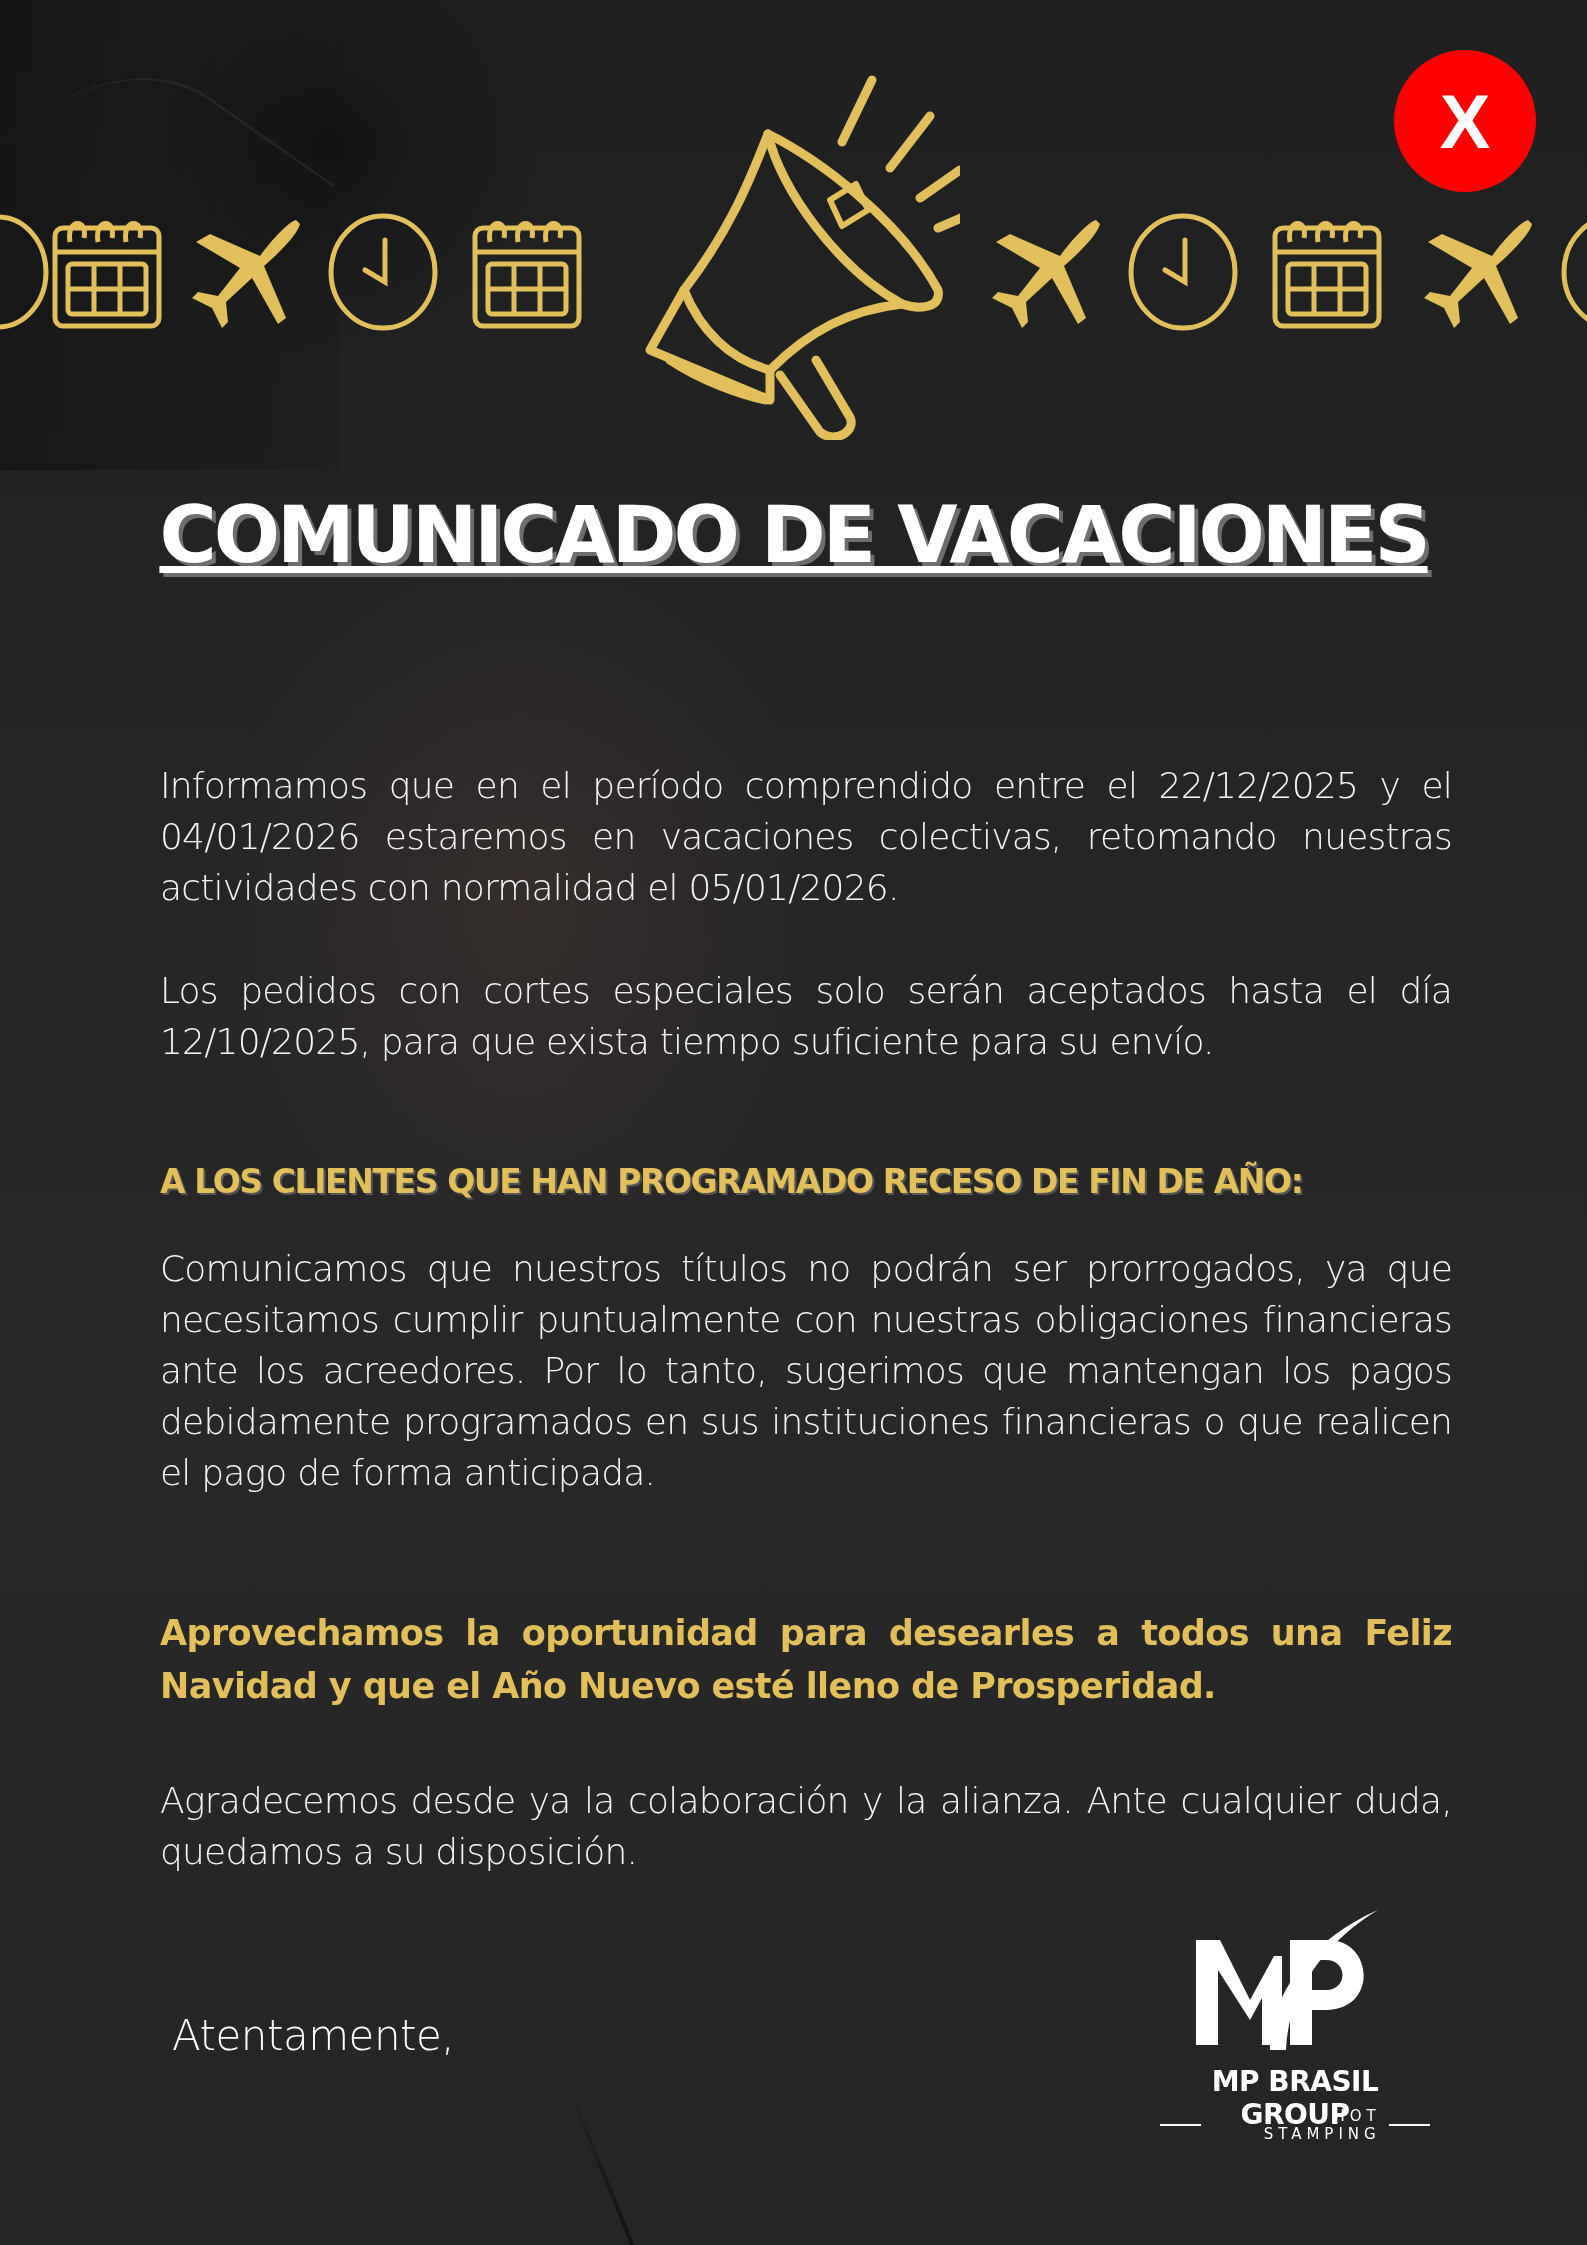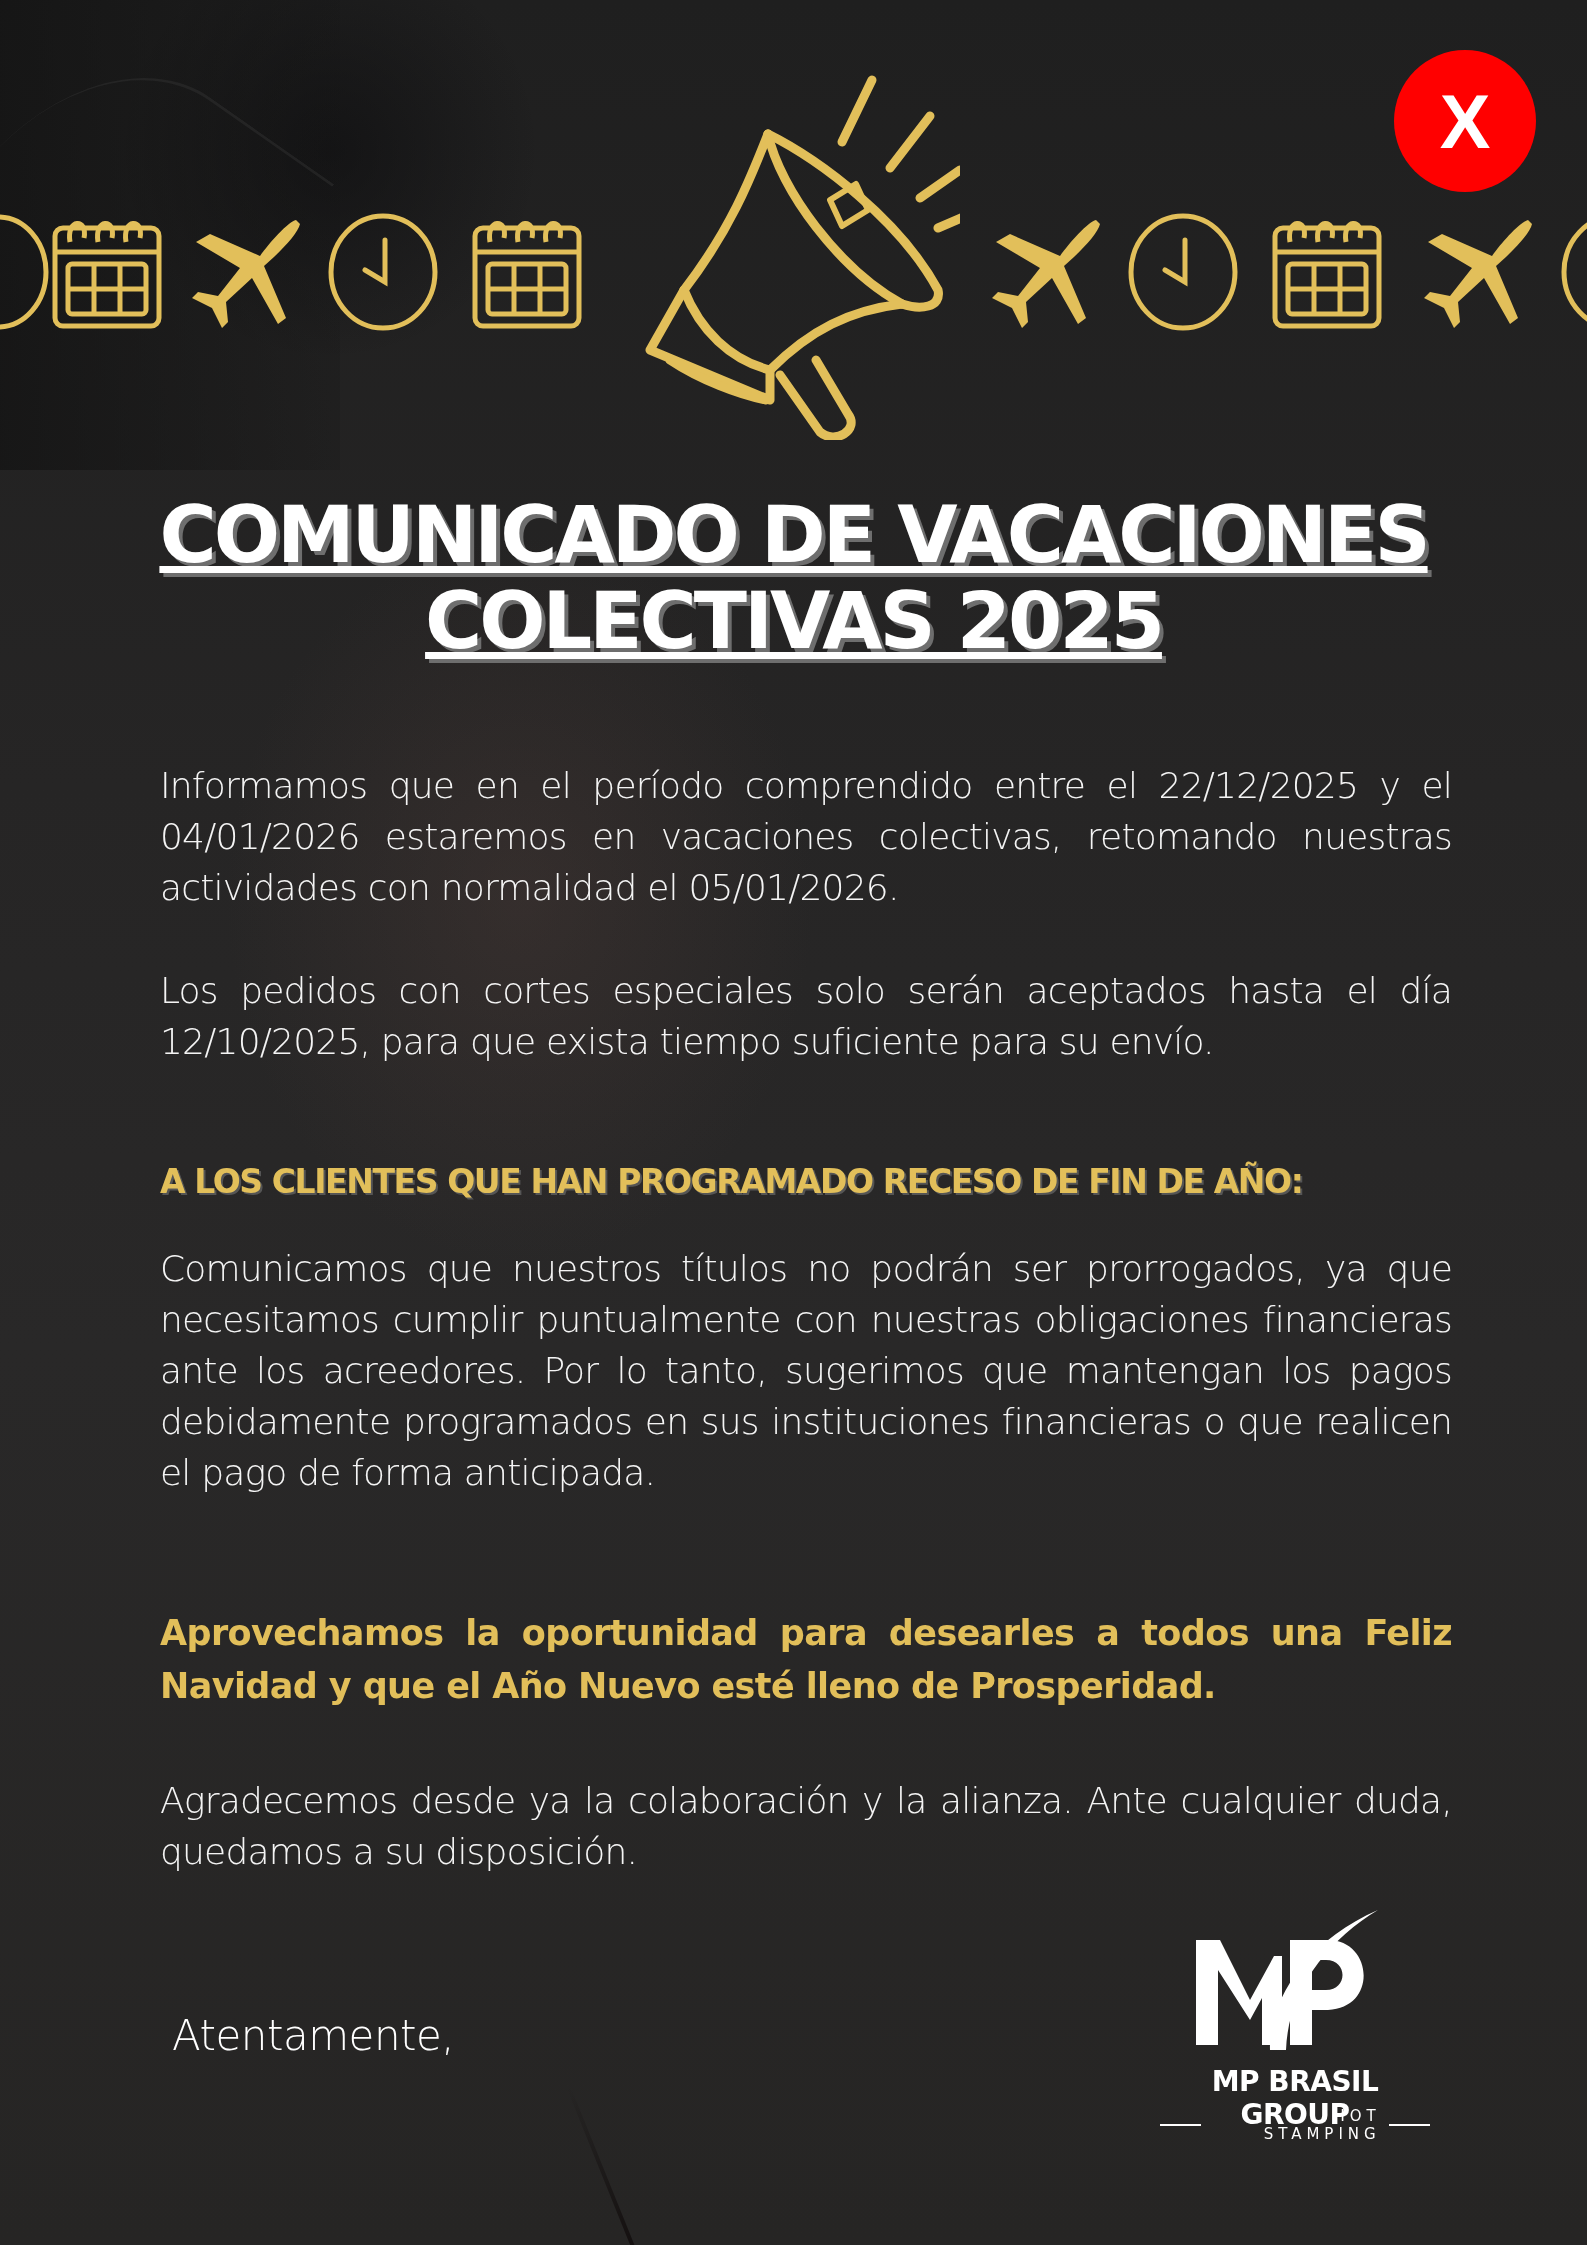--- a/index.html
+++ b/index.html
@@ -202,21 +202,20 @@
     <path d="M64 230 L 30 290 L 150 340 L 150 310"></path>
     <path d="M64 230 C 80 270, 110 300, 150 310"></path>
     <path d="M50 300 C 80 320, 120 335, 146 340"></path>
     <path d="M160 315 L 200 372 C 215 385, 240 370, 228 354 L 196 300"></path>
     <path d="M210 140 L 236 124 L 248 150 L 222 166 Z" stroke-width="6"></path>
   </svg>
 </div>
 
 <div class="title">
   <div>COMUNICADO DE VACACIONES</div>
-  <div>COLECTIVAS 2025</div>
 </div>
 
 <p class="content para p1">Informamos que en el período comprendido entre el 22/12/2025 y el 04/01/2026 estaremos en vacaciones colectivas, retomando nuestras actividades con normalidad el 05/01/2026.</p>
 <p class="content para p2">Los pedidos con cortes especiales solo serán aceptados hasta el día 12/10/2025, para que exista tiempo suficiente para su envío.</p>
 <div class="content subhead">A LOS CLIENTES QUE HAN PROGRAMADO RECESO DE FIN DE AÑO:</div>
 <p class="content para p3">Comunicamos que nuestros títulos no podrán ser prorrogados, ya que necesitamos cumplir puntualmente con nuestras obligaciones financieras ante los acreedores. Por lo tanto, sugerimos que mantengan los pagos debidamente programados en sus instituciones financieras o que realicen el pago de forma anticipada.</p>
 <p class="content greeting">Aprovechamos la oportunidad para desearles a todos una Feliz Navidad y que el Año Nuevo esté lleno de Prosperidad.</p>
 <p class="content para p4">Agradecemos desde ya la colaboración y la alianza. Ante cualquier duda, quedamos a su disposición.</p>
 
 <div class="signoff">

